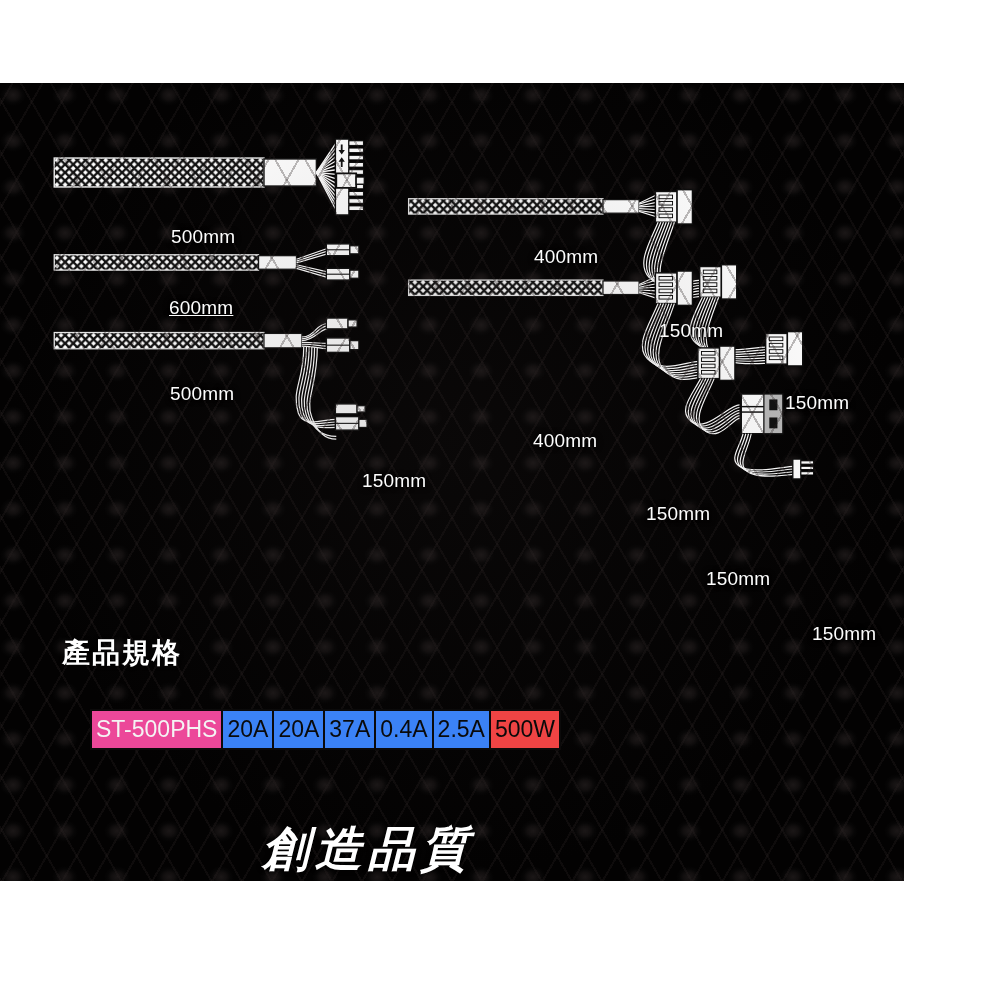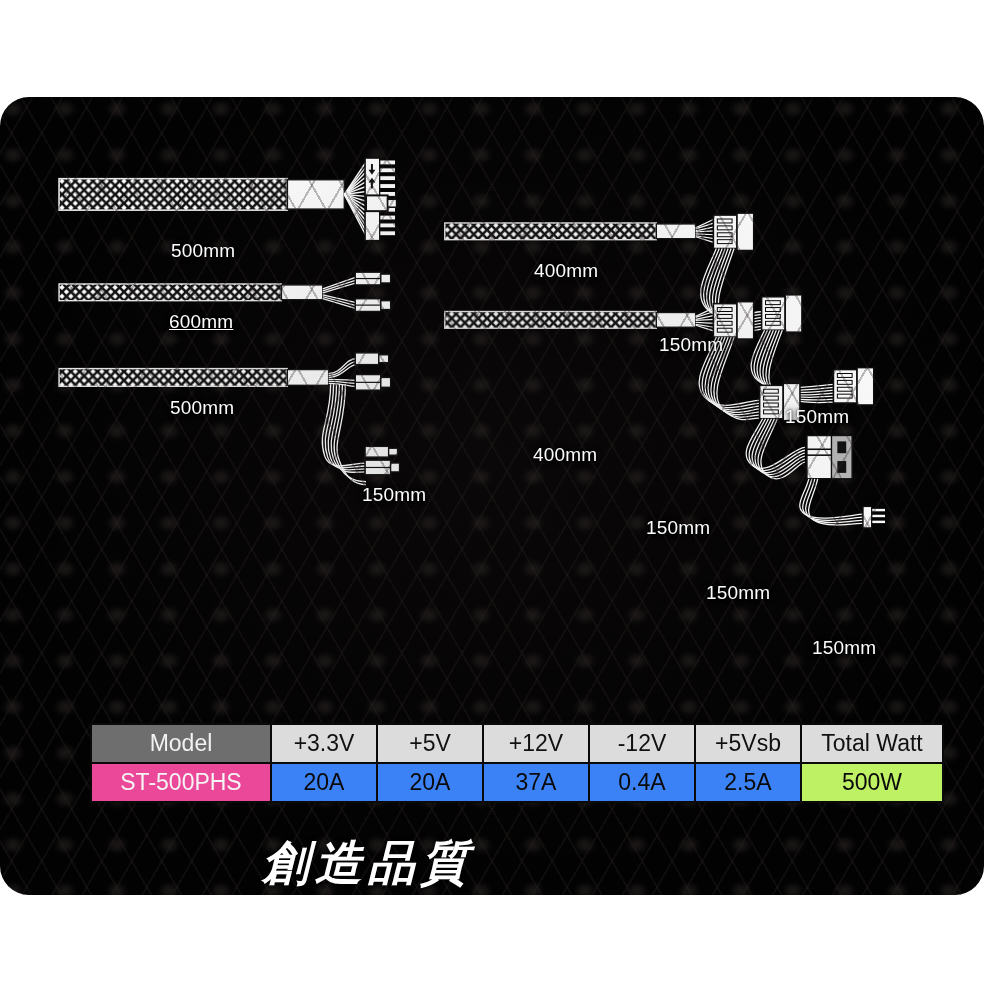--- a/index.html
+++ b/index.html
@@ -3,29 +3,28 @@
 <meta charset="utf-8">
 <style>
   * { margin:0; padding:0; box-sizing:border-box; }
   html,body { width:1000px; height:1000px; background:#ffffff; }
   body { font-family:"Liberation Sans", sans-serif; }
 
   #page { position:relative; width:1000px; height:1000px; background:#ffffff; overflow:hidden; }
 
   
   #panel {
-    position:absolute; left:0; top:97px; width:984px; height:798px;
+    position:absolute; left:0; top:83px; width:904px; height:798px;
     background-color:#050505;
     background-image:
       radial-gradient(ellipse 13px 11px at 13px 12px, #1b1717 0%, #120f0f 42%, #070606 72%, #030202 100%),
       radial-gradient(ellipse 13px 11px at 39px 35px, #1b1717 0%, #120f0f 42%, #070606 72%, #030202 100%),
       linear-gradient(#040303,#040303);
     background-size:52px 46px,52px 46px,100% 100%;
     overflow:hidden;
-    border-radius:29px;
   }
   #panel::after{
     content:""; position:absolute; inset:0; pointer-events:none;
     background:
       repeating-linear-gradient(60deg, rgba(40,33,33,.30) 0 2px, rgba(0,0,0,0) 2px 26px),
       repeating-linear-gradient(-60deg, rgba(40,33,33,.30) 0 2px, rgba(0,0,0,0) 2px 26px),
       radial-gradient(ellipse at 50% 45%, rgba(45,38,38,.16) 0%, rgba(0,0,0,0) 70%);
   }
   #art { position:absolute; inset:0; }
 
@@ -49,21 +48,21 @@
     position:absolute; left:90px; top:626px; z-index:6;
     border-collapse:separate; border-spacing:2px; background:#0b0a0a;
   }
   #spec-table td { text-align:center; white-space:nowrap; font-size:23px;
     font-family:"Liberation Sans", sans-serif; line-height:1; padding:7px 4px; }
   td.hdr-model { background:#6e6e6e; color:#f2f2f2; width:178px; }
   td.hdr-rail  { background:#dcdcdc; color:#111; width:104px; }
   td.hdr-total { background:#dcdcdc; color:#111; width:140px; }
   td.val-model { background:#ec4899; color:#f4f4f4; }
   td.val-rail  { background:#3b82f6; color:#0a0a0a; }
-  td.val-total { background:#bef264; color:#0a0a0a; }
+  td.val-total { background:#ef4444; color:#0a0a0a; }
 
   
   .calli {
     position:absolute; color:#fff; z-index:6; white-space:nowrap;
     font-family:Liberation Serif, serif;
     font-style:italic; font-weight:700;
     text-shadow:0 0 5px rgba(0,0,0,.85);
   }
   #calli-1 { left:262px; top:735px; font-size:47px; letter-spacing:6px; }
   #calli-2 { left:418px; top:795px; font-size:60px; letter-spacing:26px; }
@@ -349,32 +348,24 @@
     <span class="dim" style="left:170px; top:300px;">500mm</span>
     <span class="dim" style="left:362px; top:387px;">150mm</span>
     <span class="dim" style="left:534px; top:163px;">400mm</span>
     <span class="dim" style="left:659px; top:237px;">150mm</span>
     <span class="dim" style="left:785px; top:309px;">150mm</span>
     <span class="dim" style="left:533px; top:347px;">400mm</span>
     <span class="dim" style="left:646px; top:420px;">150mm</span>
     <span class="dim" style="left:706px; top:485px;">150mm</span>
     <span class="dim" style="left:812px; top:540px;">150mm</span>
 
+    <div id="spec-title">產品規格</div>
 
     <table id="spec-table">
       <tbody>
-        <tr>
-          <td class="hdr-model">Model</td>
-          <td class="hdr-rail">+3.3V</td>
-          <td class="hdr-rail">+5V</td>
-          <td class="hdr-rail">+12V</td>
-          <td class="hdr-rail">-12V</td>
-          <td class="hdr-rail">+5Vsb</td>
-          <td class="hdr-total">Total Watt</td>
-        </tr>
         <tr>
           <td class="val-model">ST-500PHS</td>
           <td class="val-rail">20A</td>
           <td class="val-rail">20A</td>
           <td class="val-rail">37A</td>
           <td class="val-rail">0.4A</td>
           <td class="val-rail">2.5A</td>
           <td class="val-total">500W</td>
         </tr>
       </tbody>

